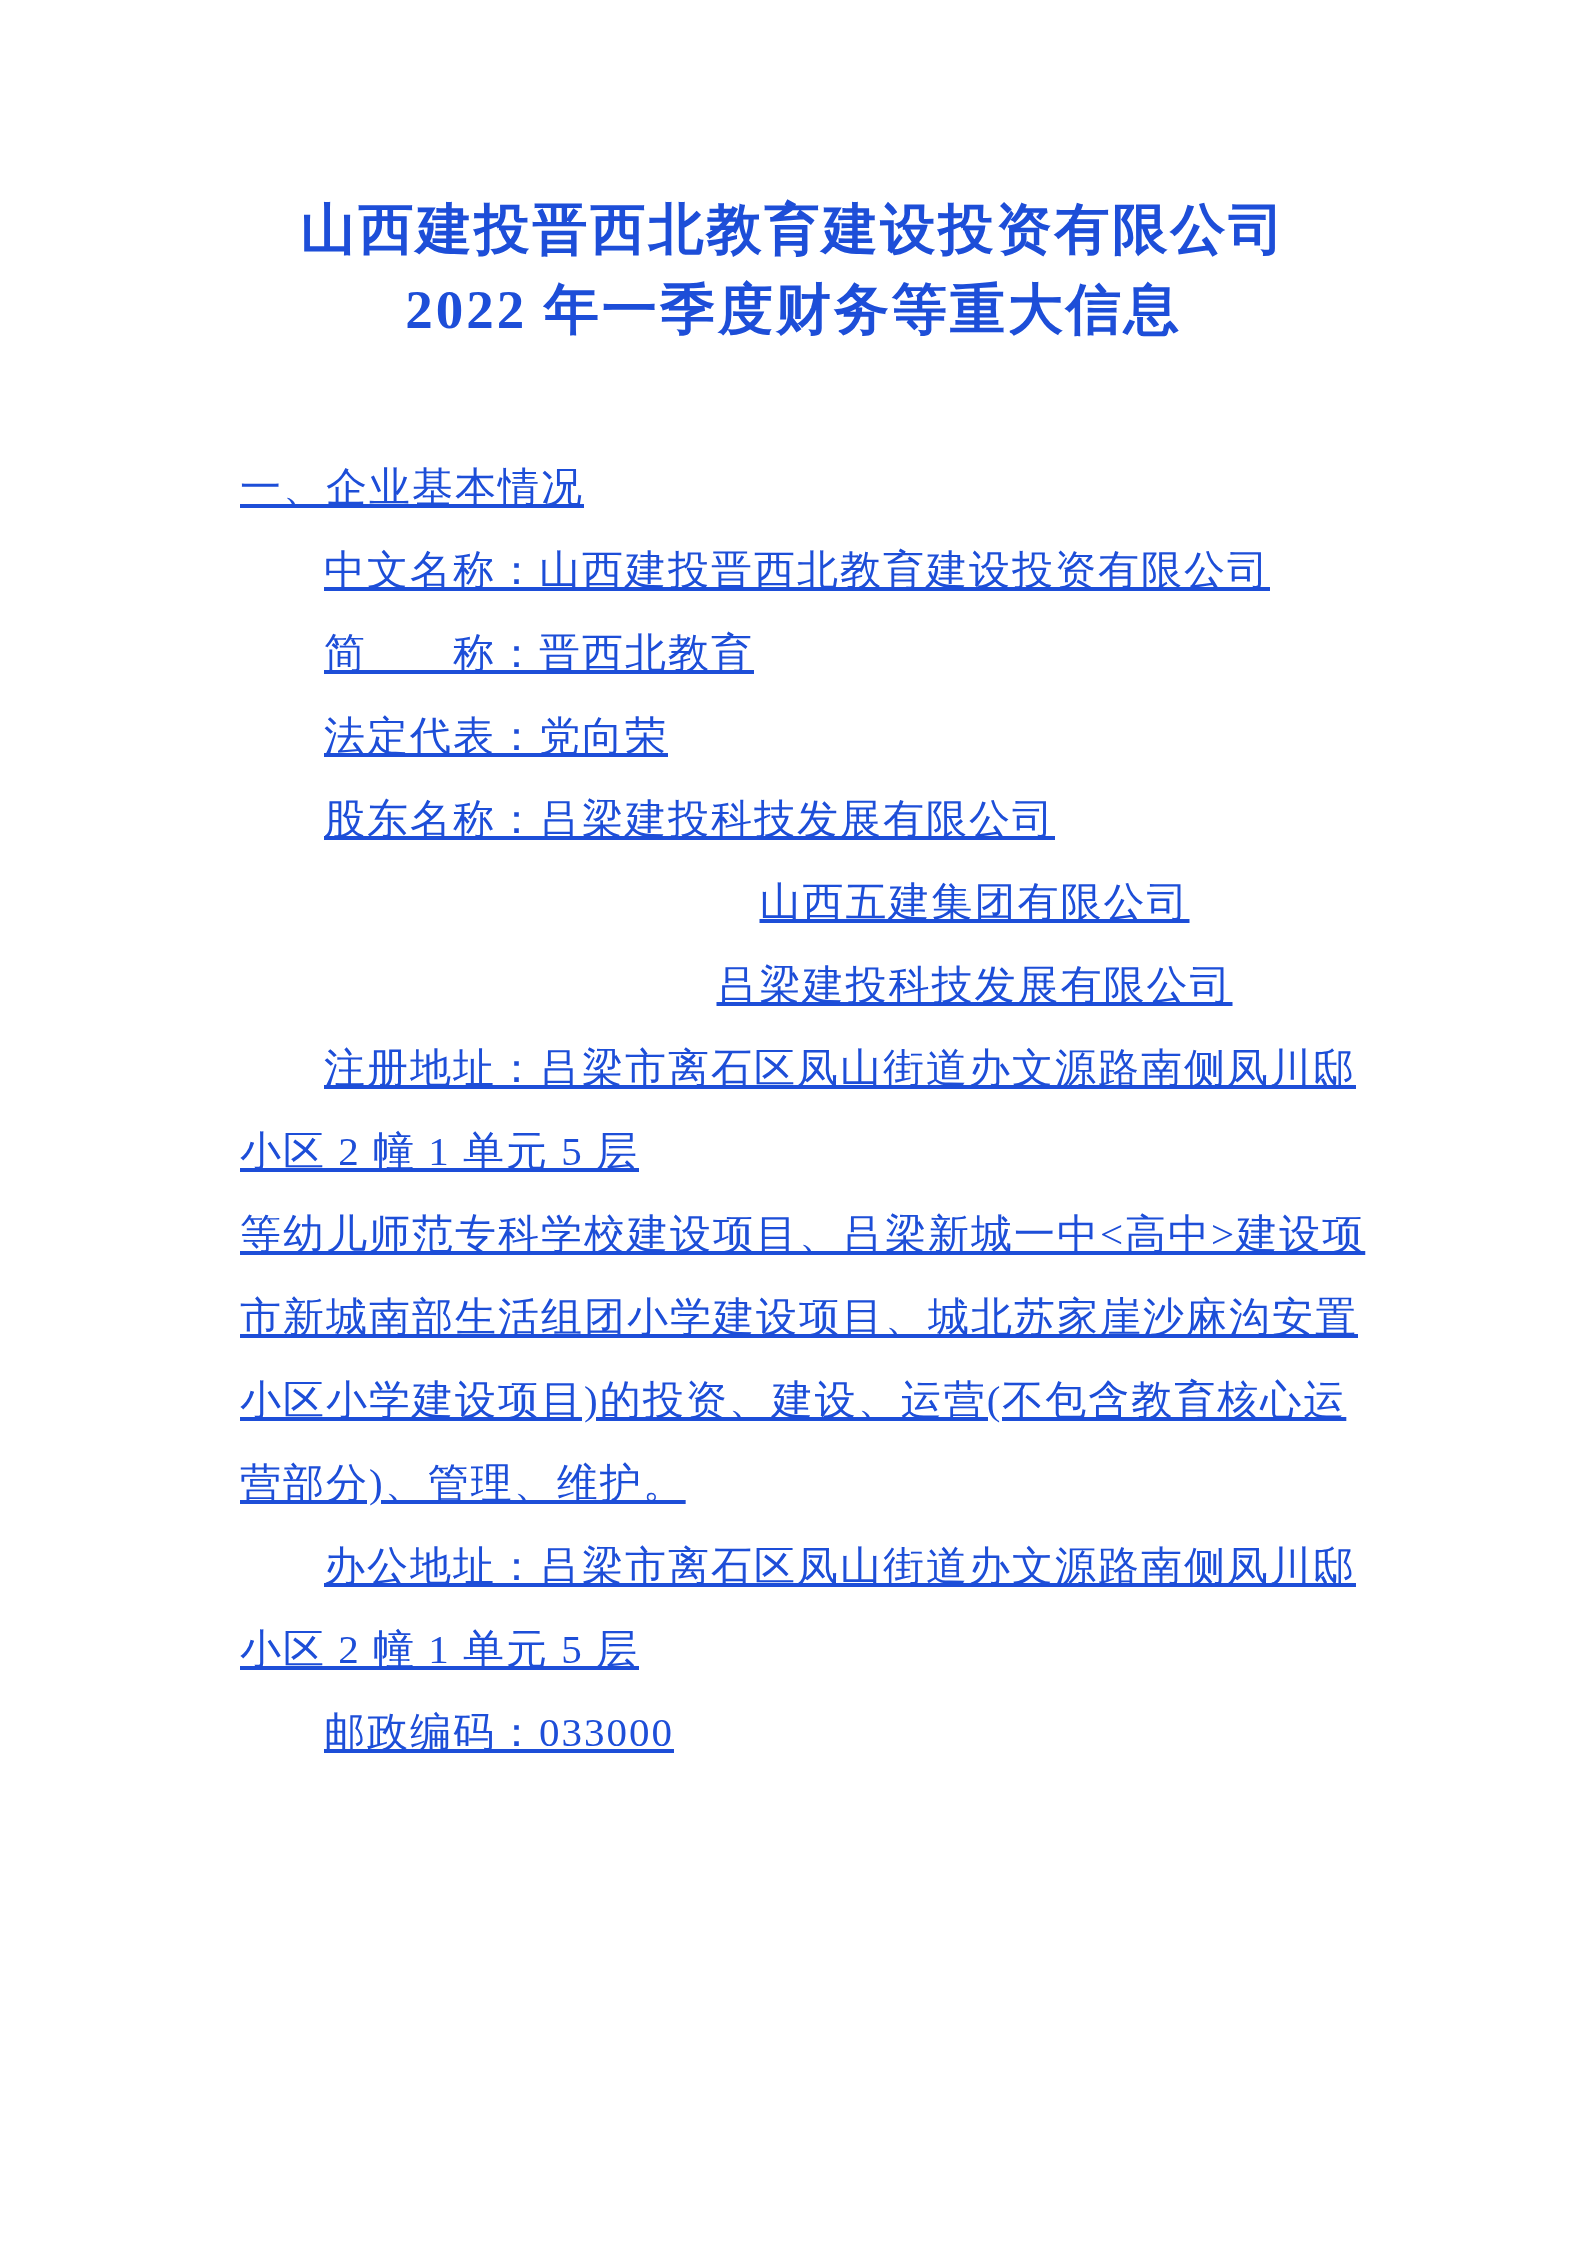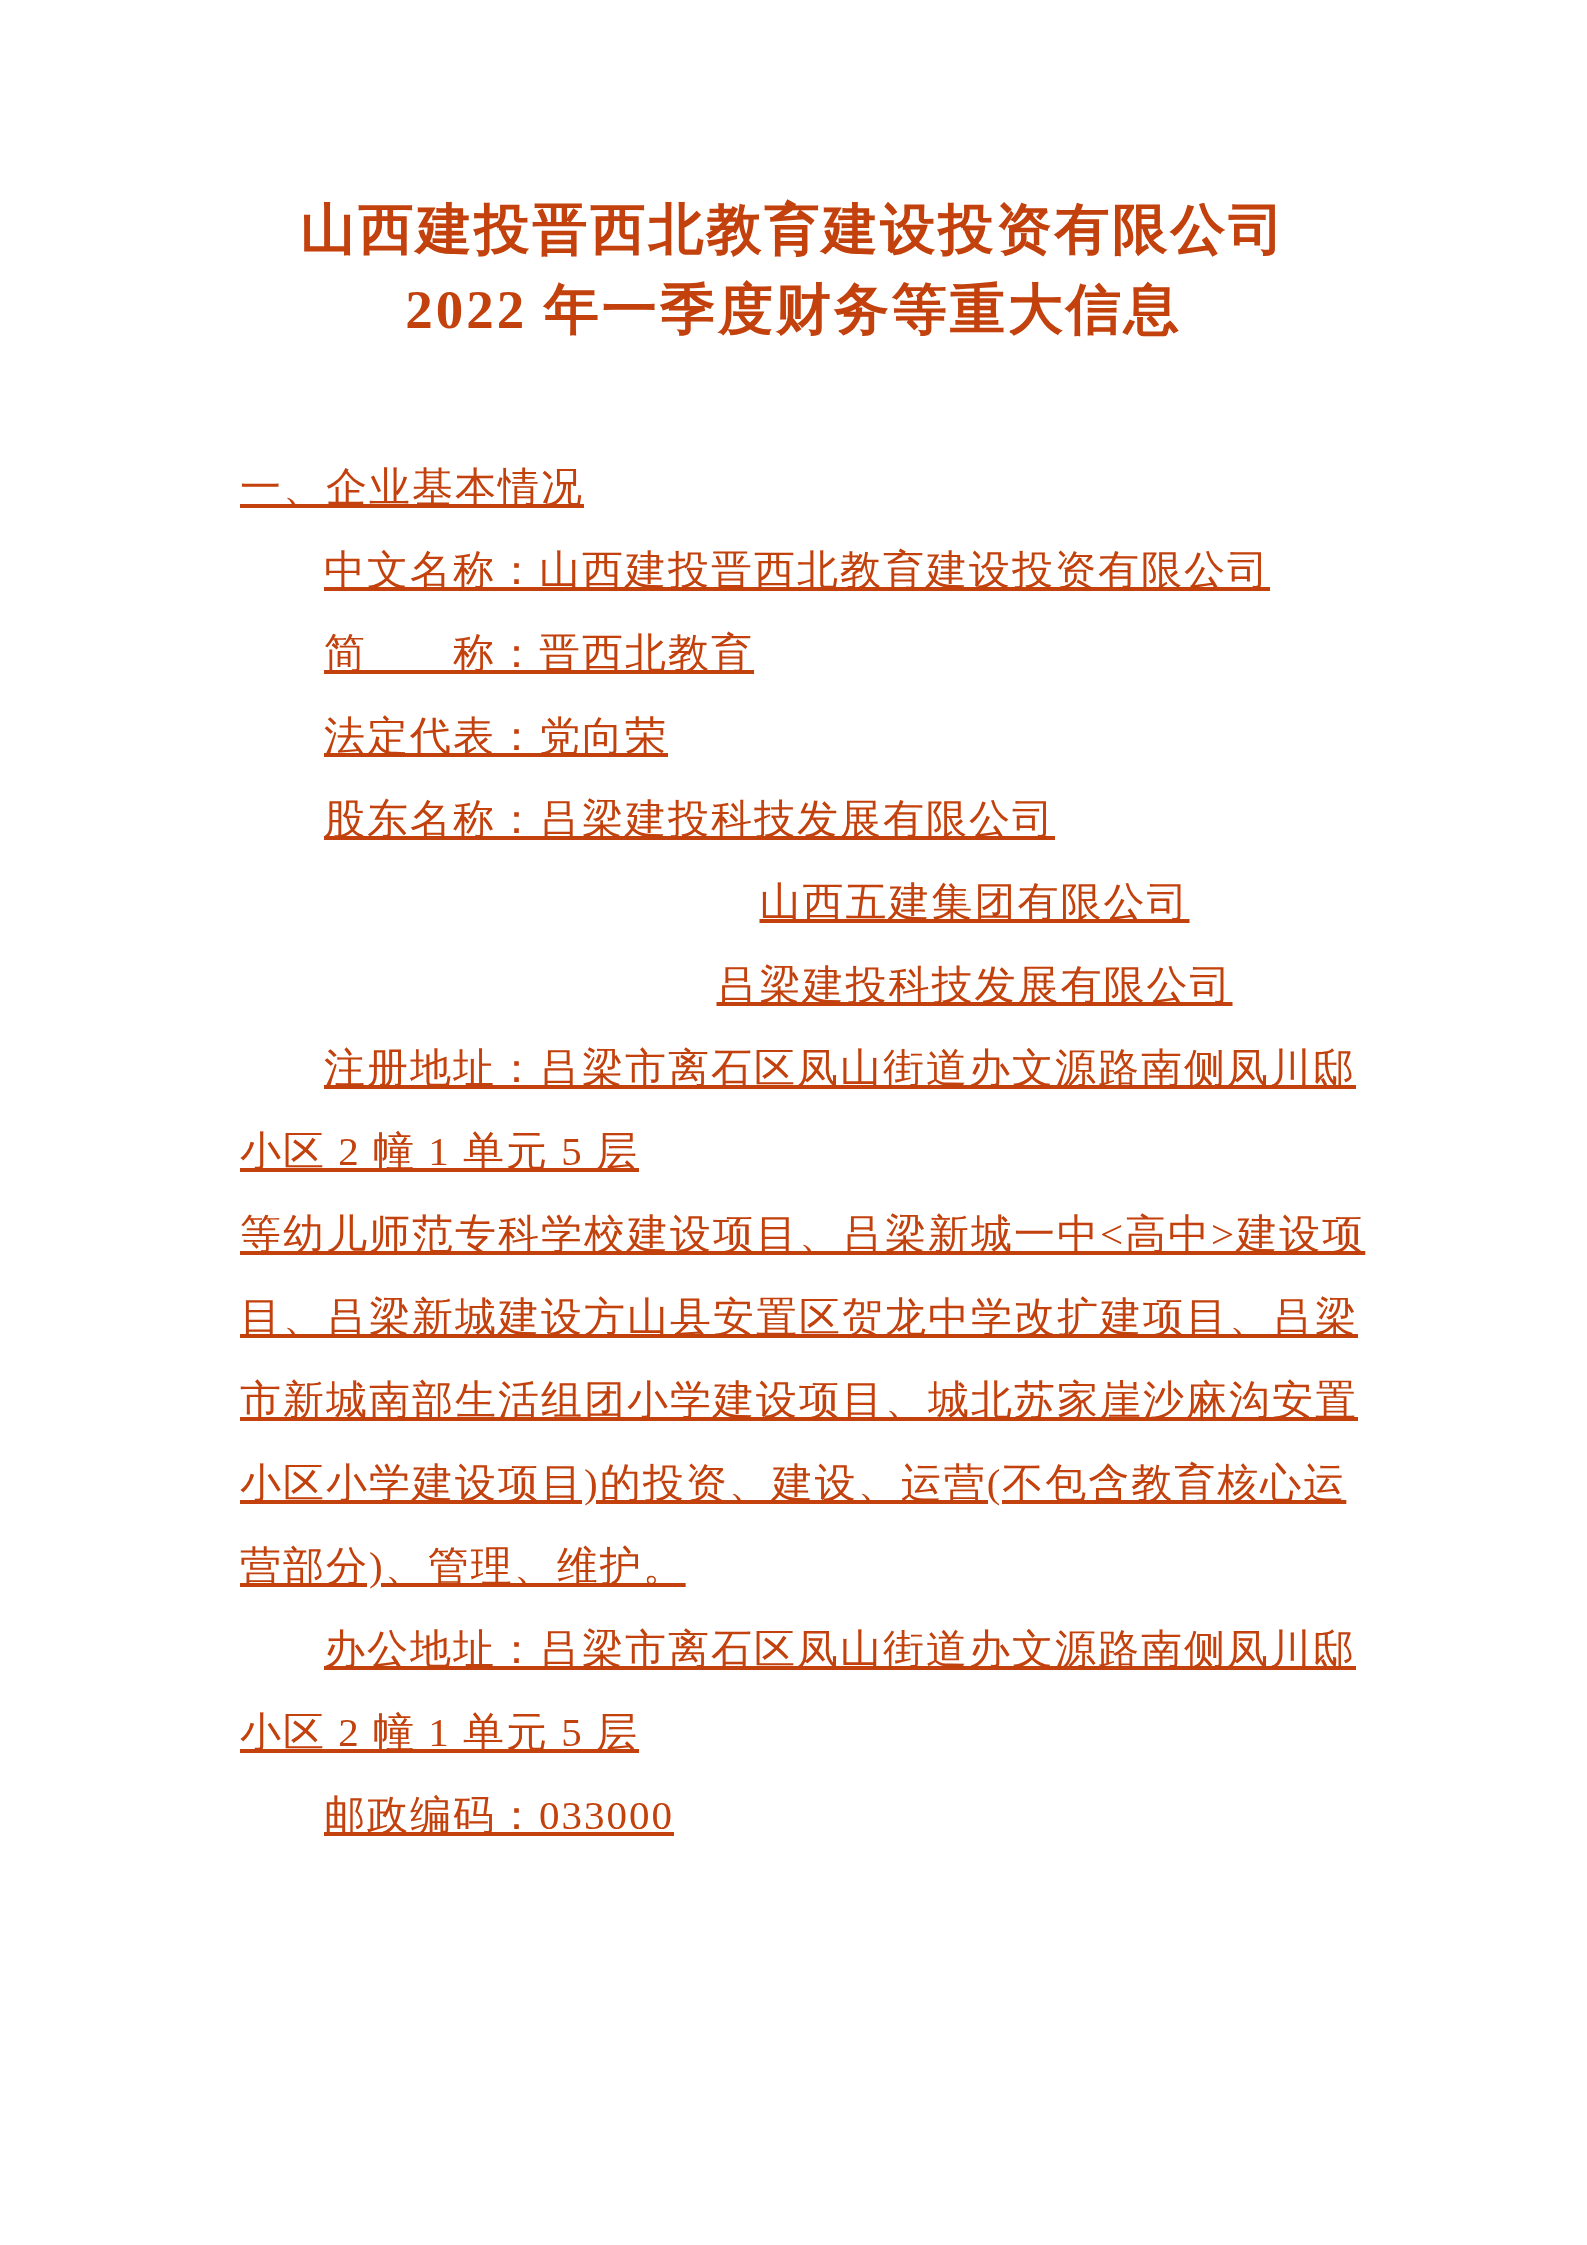--- a/index.html
+++ b/index.html
@@ -7,21 +7,21 @@
     padding: 0;
     background: #e8e8e8;
   }
   .page {
     position: relative;
     width: 1587px;
     height: 2245px;
     margin: 0 auto;
     background: #ffffff;
     overflow: hidden;
-    color: #c2410c;
+    color: #1d4ed8;
   }
   .title-block {
     position: absolute;
     top: 190px;
     left: 0;
     right: 0;
     text-align: center;
     font-family: "Liberation Serif", "DejaVu Serif", serif;
     font-weight: 700;
     font-size: 55px;
@@ -70,21 +70,20 @@
     <div class="doc-line">一、企业基本情况</div>
     <div class="doc-line indent">中文名称：山西建投晋西北教育建设投资有限公司</div>
     <div class="doc-line indent">简　　称：晋西北教育</div>
     <div class="doc-line indent">法定代表：党向荣</div>
     <div class="doc-line indent">股东名称：吕梁建投科技发展有限公司</div>
     <div class="doc-line hang">山西五建集团有限公司</div>
     <div class="doc-line hang">吕梁建投科技发展有限公司</div>
     <div class="doc-line indent">注册地址：吕梁市离石区凤山街道办文源路南侧凤川邸</div>
     <div class="doc-line">小区 2 幢 1 单元 5 层</div>
     <div class="doc-line">等幼儿师范专科学校建设项目、吕梁新城一中&lt;高中&gt;建设项</div>
-    <div class="doc-line">目、吕梁新城建设方山县安置区贺龙中学改扩建项目、吕梁</div>
     <div class="doc-line">市新城南部生活组团小学建设项目、城北苏家崖沙麻沟安置</div>
     <div class="doc-line">小区小学建设项目)的投资、建设、运营(不包含教育核心运</div>
     <div class="doc-line">营部分)、管理、维护。</div>
     <div class="doc-line indent">办公地址：吕梁市离石区凤山街道办文源路南侧凤川邸</div>
     <div class="doc-line">小区 2 幢 1 单元 5 层</div>
     <div class="doc-line indent">邮政编码：033000</div>
   </div>
 
 </div>
 

